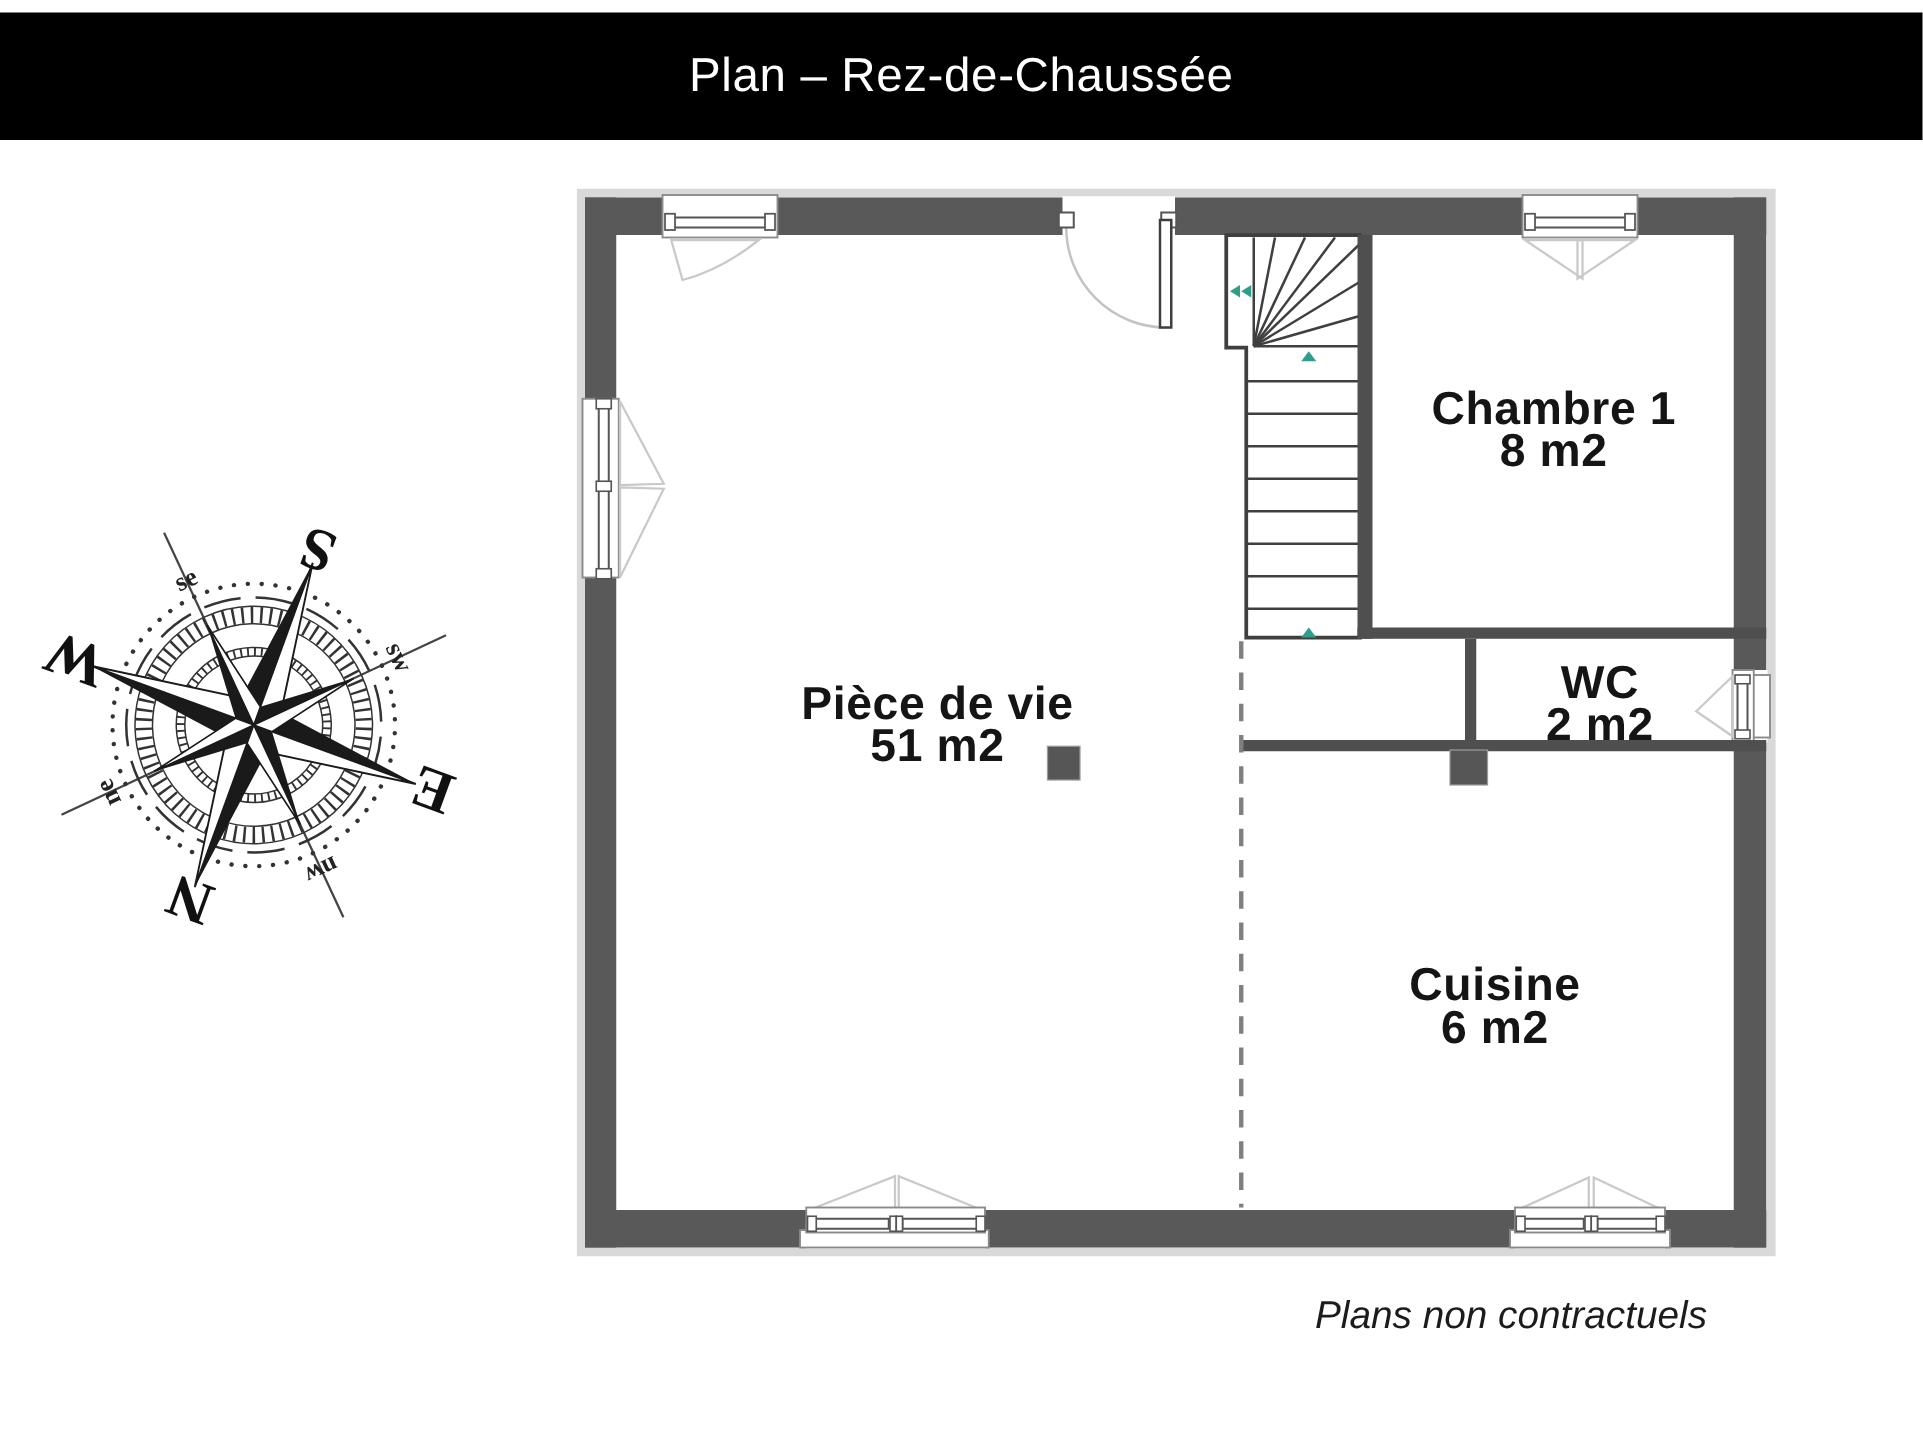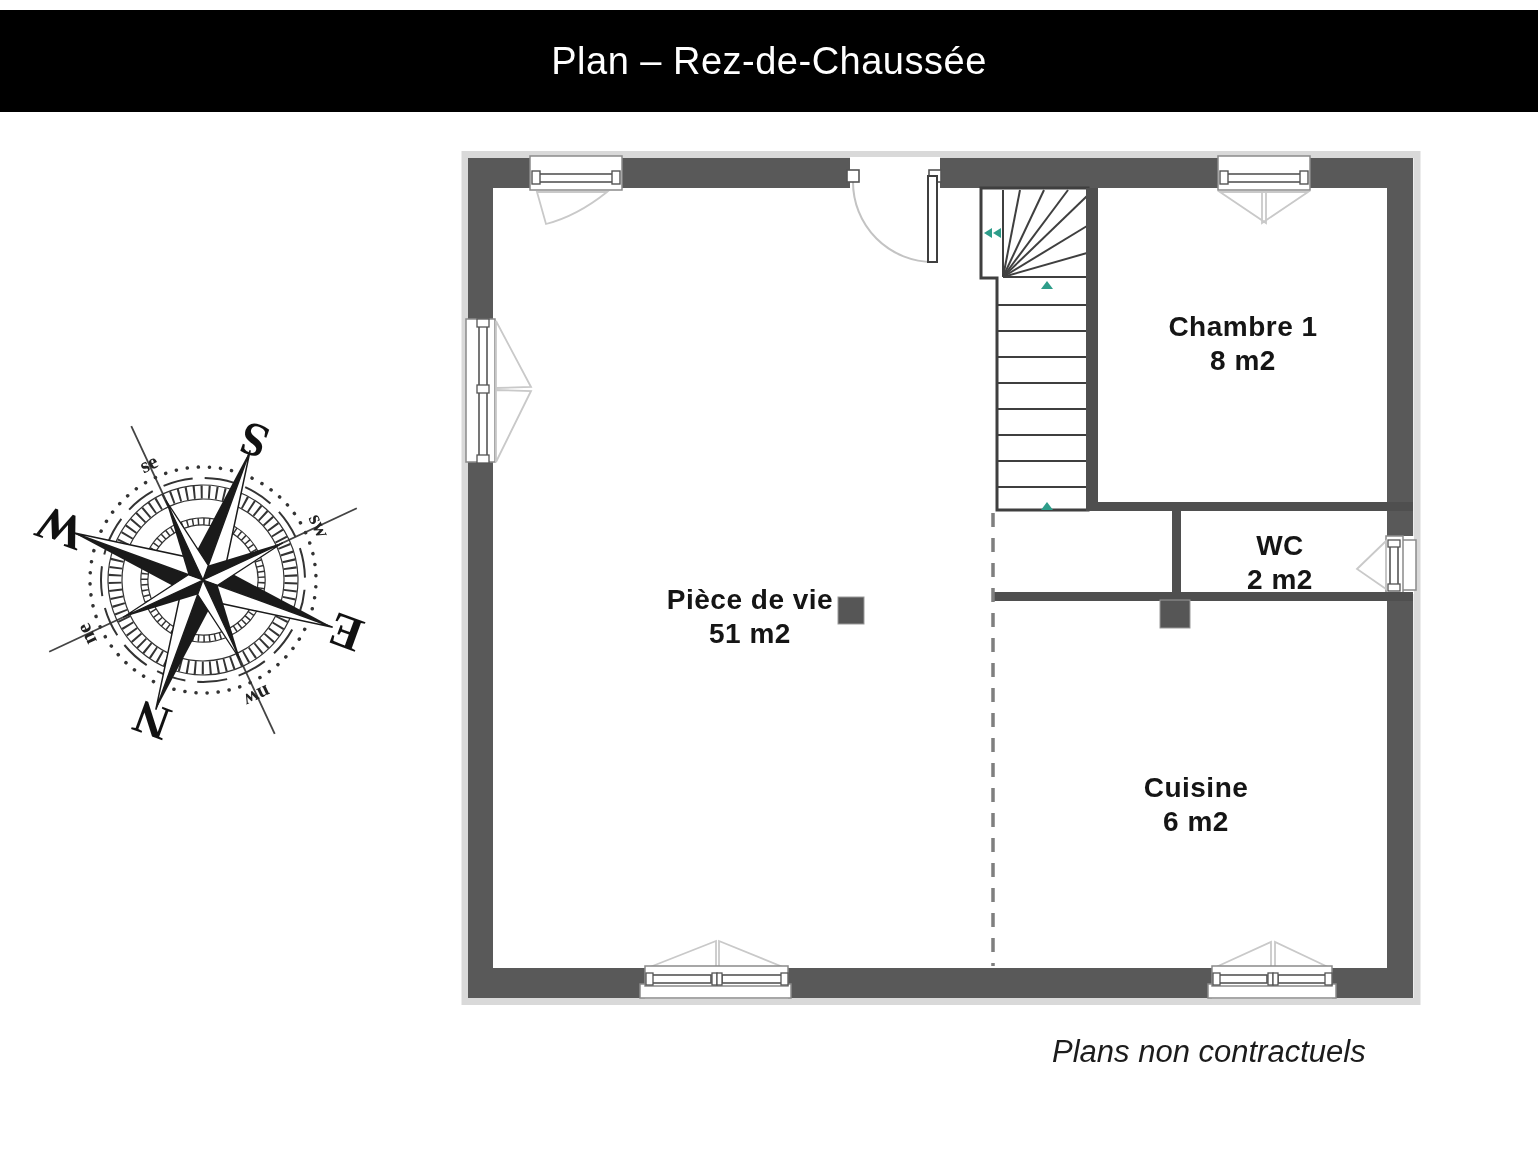--- a/index.html
+++ b/index.html
@@ -3,21 +3,21 @@
 <meta charset="utf-8">
 <style>
   html,body{margin:0;padding:0;background:#ffffff;}
   body{width:1538px;height:1150px;position:relative;overflow:hidden;
        font-family:"Liberation Sans",sans-serif;}
   .title-bar{position:absolute;left:0;top:10px;width:1538px;height:102px;
        background:#000000;display:flex;align-items:center;justify-content:center;}
   .title-bar .title{color:#ffffff;font-size:38px;font-weight:500;letter-spacing:.5px;}
   .plan-svg{position:absolute;left:0;top:0;}
   .room-label{position:absolute;transform:translateX(-50%);text-align:center;
-       color:#151515;font-weight:bold;font-size:28px;line-height:34px;letter-spacing:.5px;}
+       color:#151515;font-weight:bold;font-size:37px;line-height:34px;letter-spacing:.5px;}
   .footer-note{position:absolute;left:1052px;top:1034px;width:440px;text-align:left;
        font-style:italic;font-size:31px;color:#1c1c1c;}
 </style>
 </head>
 <body>
 
 <div class="title-bar">
   <div class="title">Plan – Rez-de-Chaussée</div>
 </div>
 
@@ -191,21 +191,21 @@
     </g>
     <g font-family="'Liberation Serif',serif" font-weight="bold" fill="#222222" text-anchor="middle" font-size="21">
       <text transform="translate(86,-86) rotate(45)">ne</text>
       <text transform="translate(86,86) rotate(135)">se</text>
       <text transform="translate(-86,86) rotate(225)">sw</text>
       <text transform="translate(-86,-86) rotate(315)">nw</text>
     </g>
   </g>
 </svg>
 
-<div class="room-label" style="left:750px;top:546px;margin-top:37px;">
+<div class="room-label" style="left:750px;top:546px;">
   <div>Pièce de vie</div>
   <div>51 m2</div>
 </div>
 <div class="room-label" style="left:1243px;top:310px;">
   <div>Chambre 1</div>
   <div>8 m2</div>
 </div>
 <div class="room-label" style="left:1280px;top:529px;">
   <div>WC</div>
   <div>2 m2</div>

